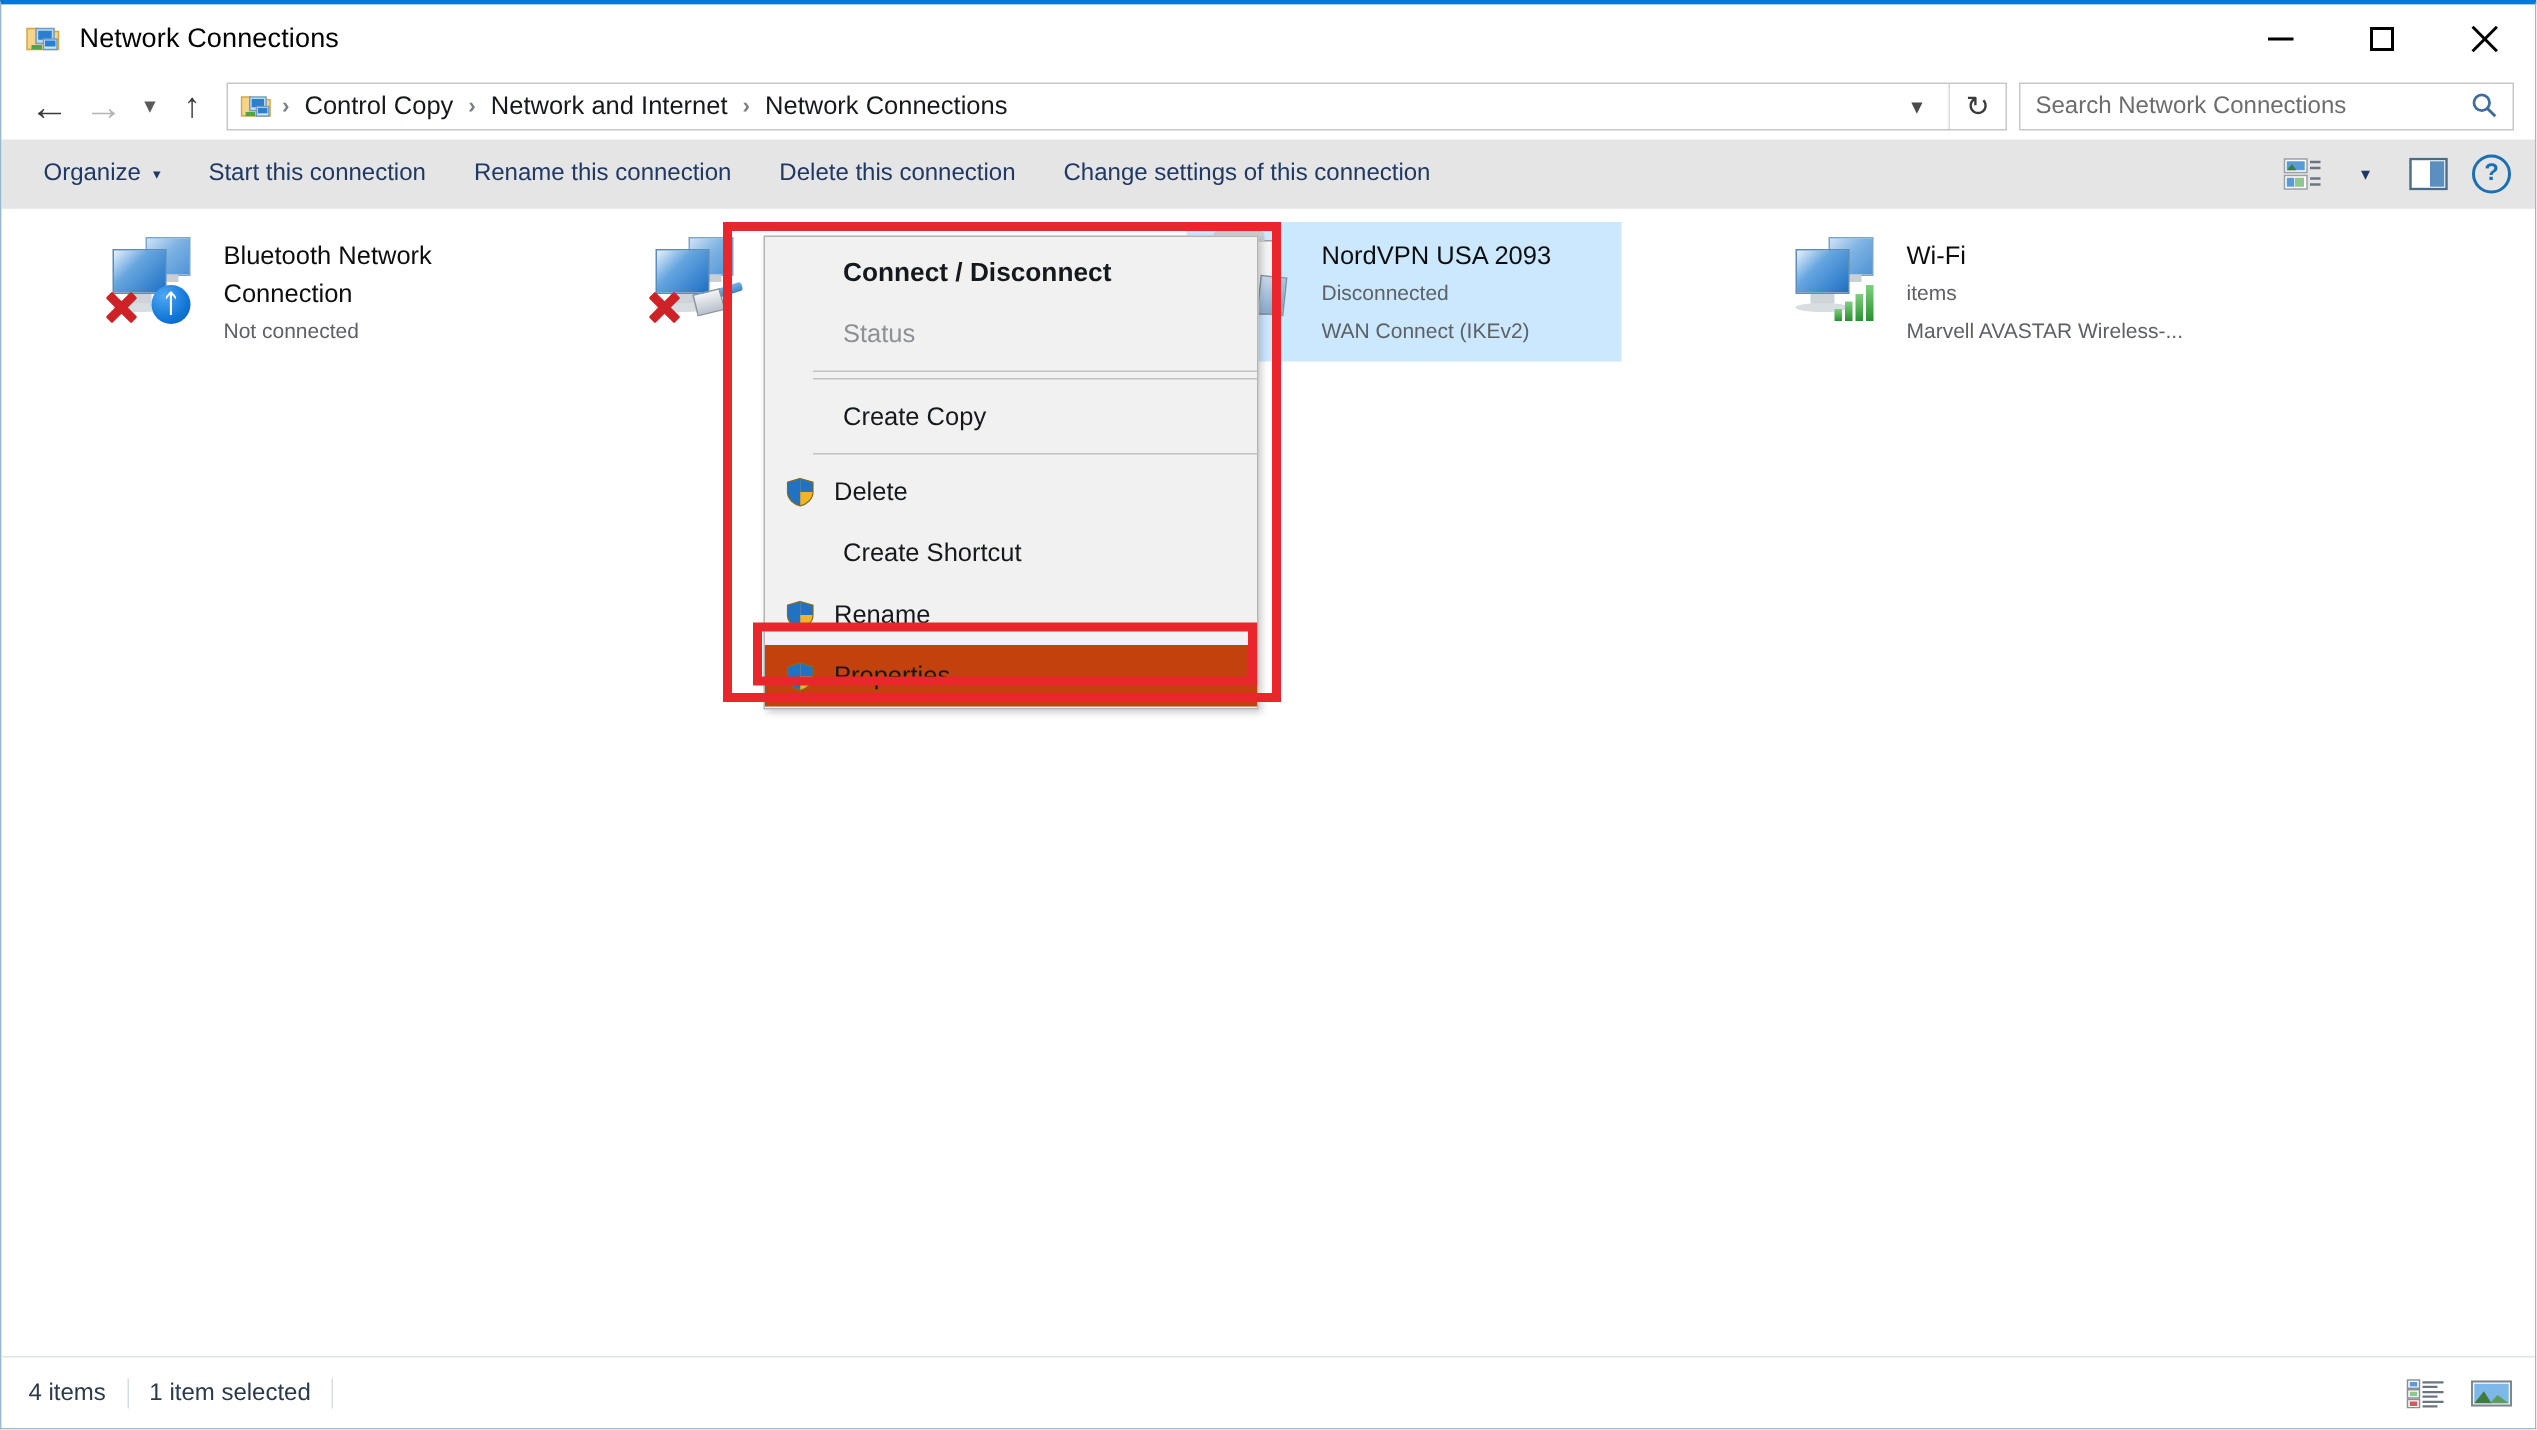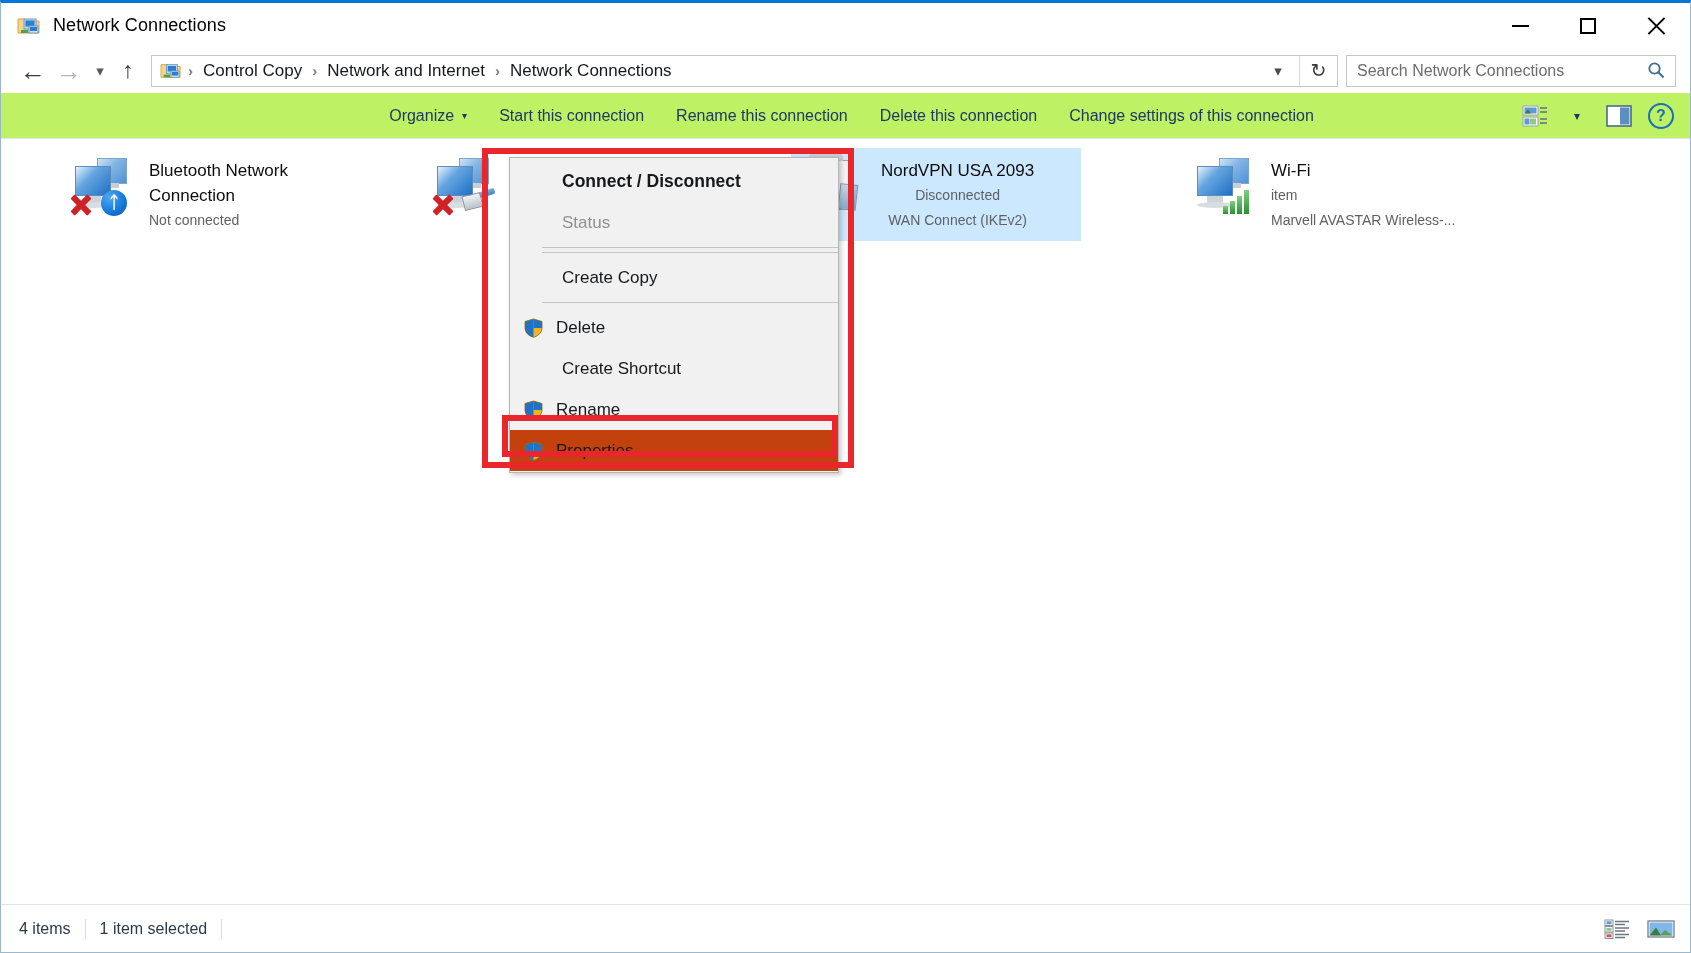--- a/index.html
+++ b/index.html
@@ -91,23 +91,23 @@
     width: 330px; height: 32px; margin-left: 8px; margin-right: 14px;
     border: 1px solid #c7c7c7; background:#fff;
     display:flex; align-items:center; position:relative; flex:none;
   }
   .search-ph { font-size: 16px; color: #6d6d6d; margin-left: 10px; }
   .search-ico { position:absolute; right: 10px; top: 5px; color:#3d6c9e; }
 
   
   .commandbar {
     position: absolute; top: 90px; left: 0; right: 0; height: 46px;
-    background: #bef264;
+    background: #e5e5e5;
     border-bottom: 1px solid #dfe4e8;
-    display: flex; align-items: center; justify-content: center;
+    display: flex; align-items: center;
   }
   .cmd {
     font-size: 16px; color: #1f3864;
     padding: 0 16px; height: 34px; display:flex; align-items:center;
     white-space: nowrap;
   }
   .cmd.first { margin-left: 12px; }
   .caret-dn { margin-left: 8px; font-size: 10px; color:#1f3864; }
   .cmd-right { position:absolute; right: 8px; top:0; height:46px; display:flex; align-items:center;}
   .iconbtn { width: 42px; height: 36px; display:flex; align-items:center; justify-content:center;}
@@ -120,21 +120,21 @@
 
   
   .content {
     position: absolute; top: 137px; left: 0; right: 0; bottom: 48px;
     background: #ffffff;
   }
   .tile {
     position: absolute; display: flex; align-items: flex-start;
     padding: 6px 8px 8px 8px;
   }
-  .tile.selected { background: #cbe8ff; text-align: center; }
+  .tile.selected { background: #cbe8ff; }
   .tile-ico { width: 72px; height: 64px; position: relative; flex: none; }
   .tile-txt { margin-left: 10px; padding-top: 4px; }
   .tile-name { font-size: 17px; color: #0d0d0d; line-height: 25px; max-width: 215px;}
   .tile-sub  { font-size: 14px; color: #5d6165; line-height: 25px; max-width: 215px;
                white-space:nowrap; overflow:hidden; text-overflow:ellipsis;}
 
   
   .mon-back {
     position:absolute; left: 30px; top: 4px; width: 30px; height: 26px;
     background: linear-gradient(135deg,#cfe3f7 0%, #7fb3e3 45%, #4f93d6 100%);
@@ -416,21 +416,21 @@
         <span class="mon-base"></span>
         <span class="badge-bars">
           <i></i>
           <i></i>
           <i></i>
           <i></i>
         </span>
       </div>
       <div class="tile-txt">
         <div class="tile-name">Wi-Fi</div>
-        <div class="tile-sub">item</div>
+        <div class="tile-sub">items</div>
         <div class="tile-sub">Marvell AVASTAR Wireless-...</div>
       </div>
     </div>
 
     <div class="ctxmenu" style="left:508px; top:17px; width:330px;">
       <div class="mi bold mi-indent">
         <span class="mi-label">Connect / Disconnect</span>
       </div>
       <div class="mi dim mi-indent">
         <span class="mi-label">Status</span>

